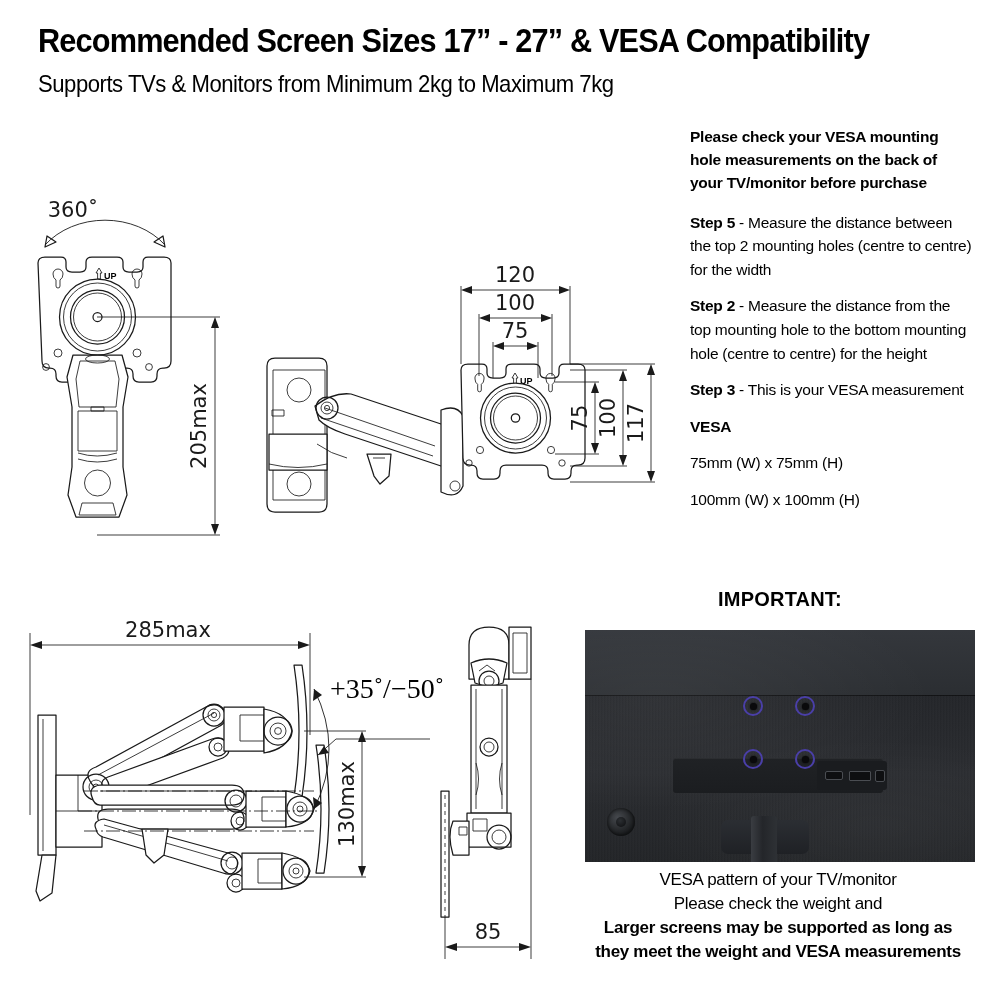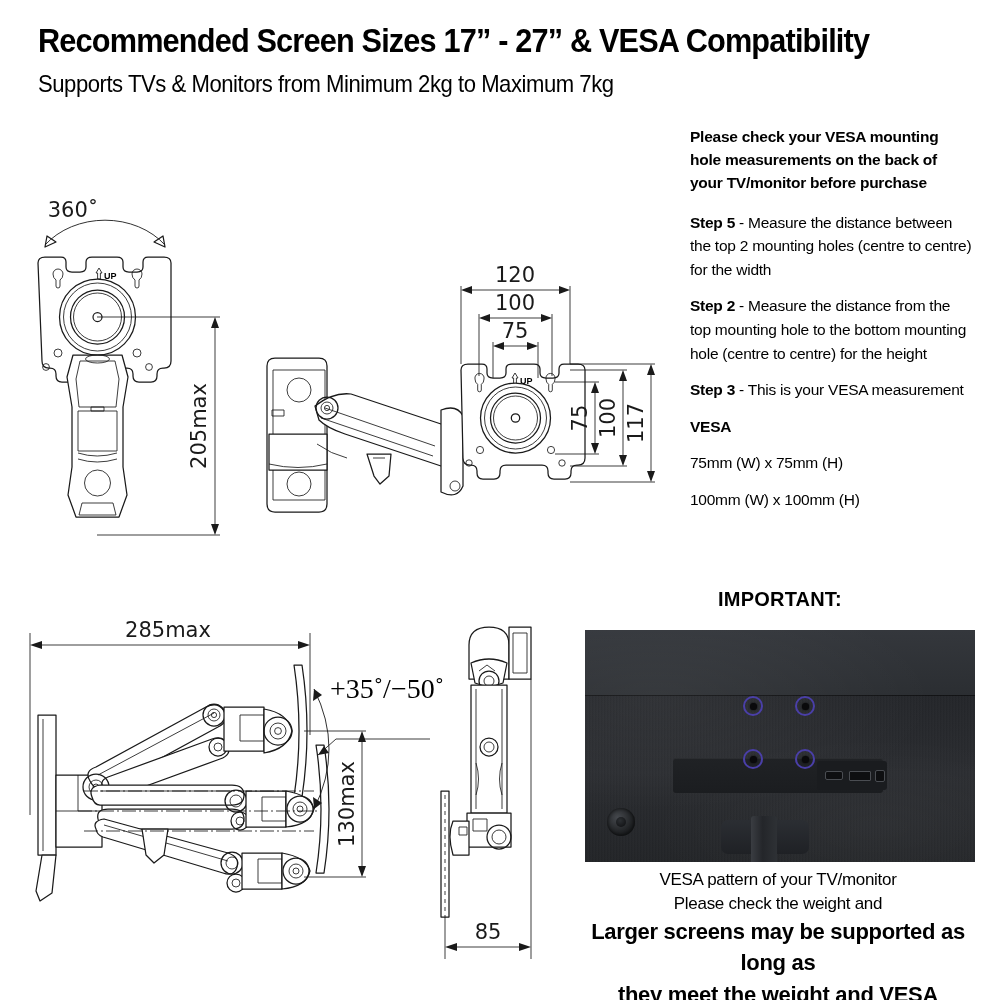--- a/index.html
+++ b/index.html
@@ -63,21 +63,21 @@
     font-weight:bold;font-size:20px;letter-spacing:0.2px;
     font-family:"Liberation Sans",sans-serif;
   }
 
   
   .bcap{
     position:absolute;left:578px;top:868px;width:400px;text-align:center;
     font-family:"Liberation Sans Narrow","Liberation Sans",sans-serif;
     font-size:17px;line-height:1.42;letter-spacing:-0.3px;
   }
-  .bcap .bold{font-weight:bold;font-size:22px;}
+  .bcap .bold{font-weight:bold;font-size:17px;}
 
   
   .monitor{
     position:absolute;left:585px;top:630px;width:390px;height:232px;
     background:
       linear-gradient(180deg,#2e3034 0%,#303338 26%,#24262a 27%,#2a2c30 62%,#232528 100%);
     overflow:hidden;
   }
   .mon-brush{
     position:absolute;inset:0;

